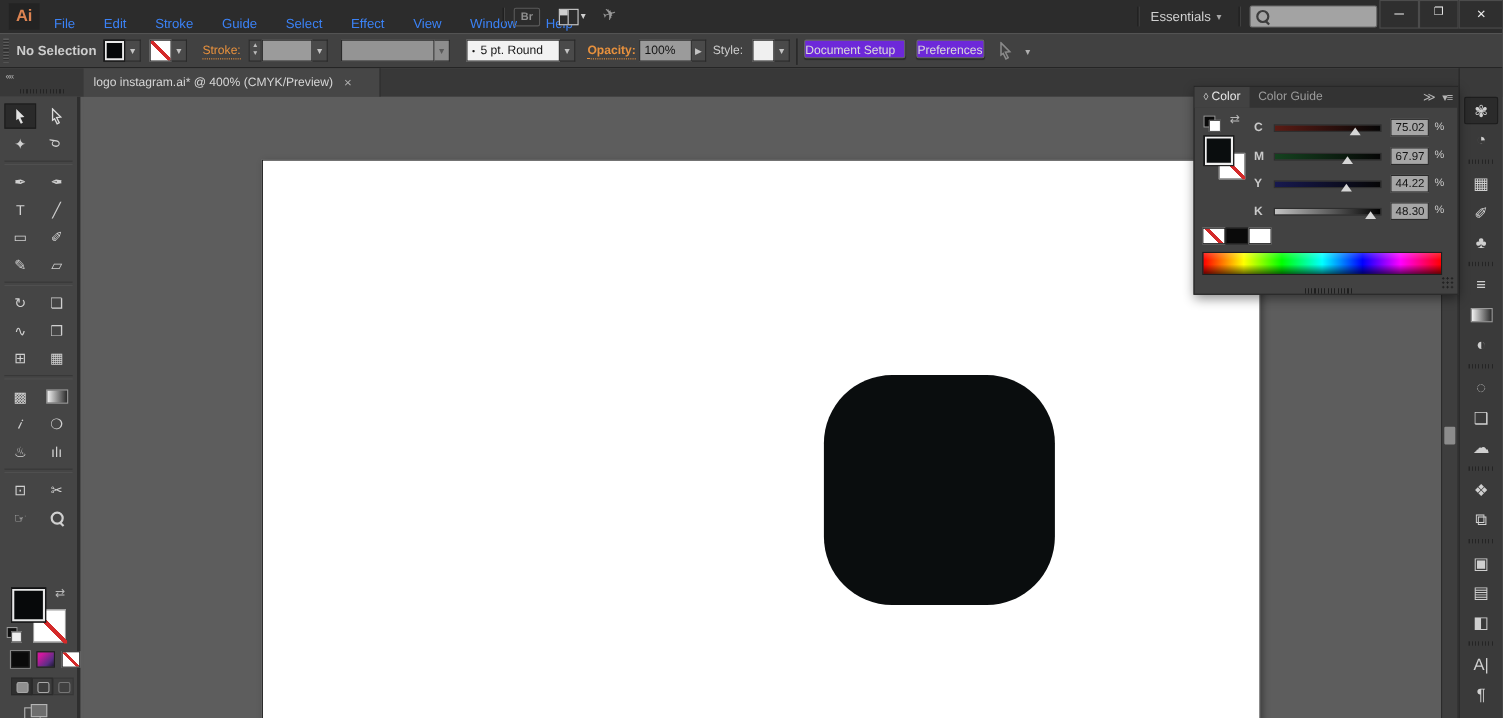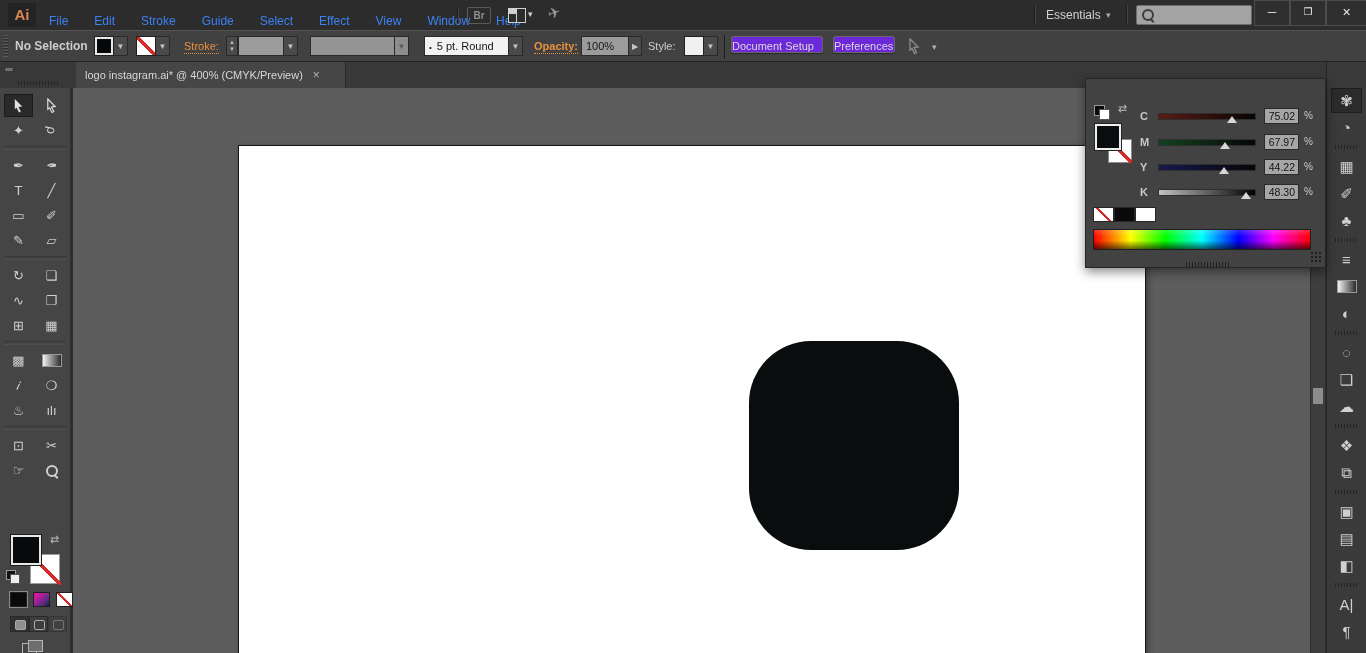--- a/index.html
+++ b/index.html
@@ -453,20 +453,28 @@
         <div class="dock-icon">
           <span style="display: inline-block;">A|</span>
         </div>
         <div class="dock-icon">
           <span style="display: inline-block;">¶</span>
         </div>
       </div>
   </div>
 
   <div id="color-panel" class="abs">
+    <div id="cp-header">
+      <div class="cp-tab active"><span class="diam">◊</span><span>Color</span></div>
+      <div class="cp-tab"><span>Color Guide</span></div>
+      <div id="cp-header-right">
+        <span id="cp-collapse">≫</span>
+        <span id="cp-menu">▾≡</span>
+      </div>
+    </div>
     <div id="cp-mini" class="abs">
         <span class="b"></span>
         <span class="w"></span>
       </div>
     <div id="cp-swap" class="abs">⇄</div>
     <div id="cp-fill-proxy" class="abs"></div>
     <div id="cp-stroke-proxy" class="abs"></div>
     <div id="sliders">
         <div class="srow" style="top: 2px;">
           <span class="s-label">C</span>

